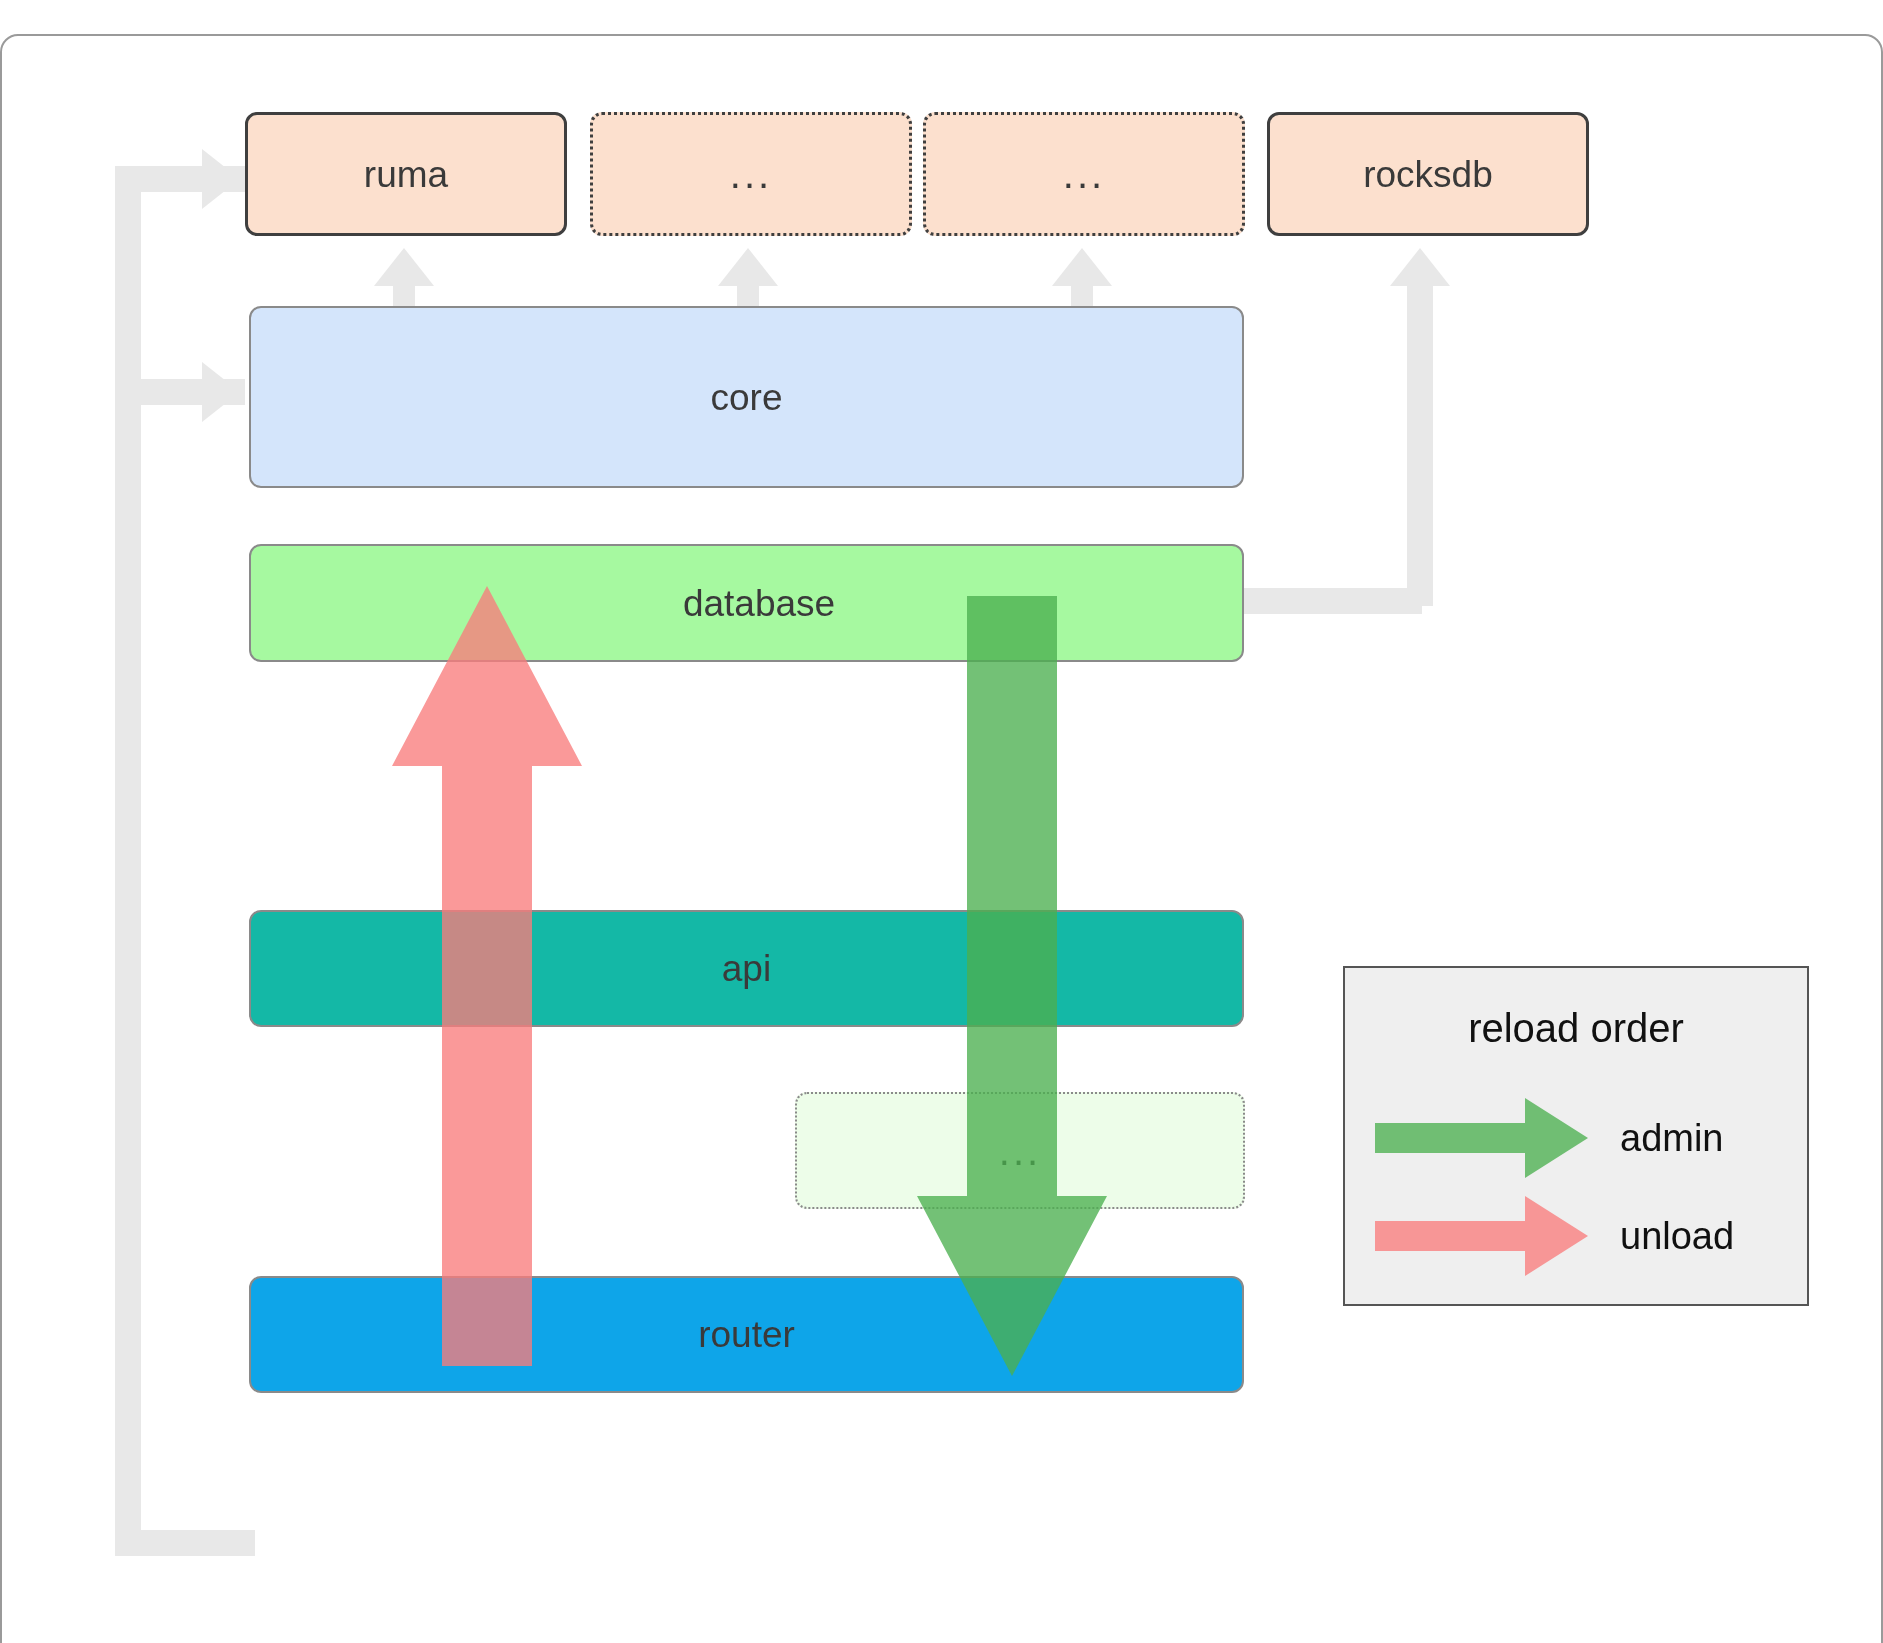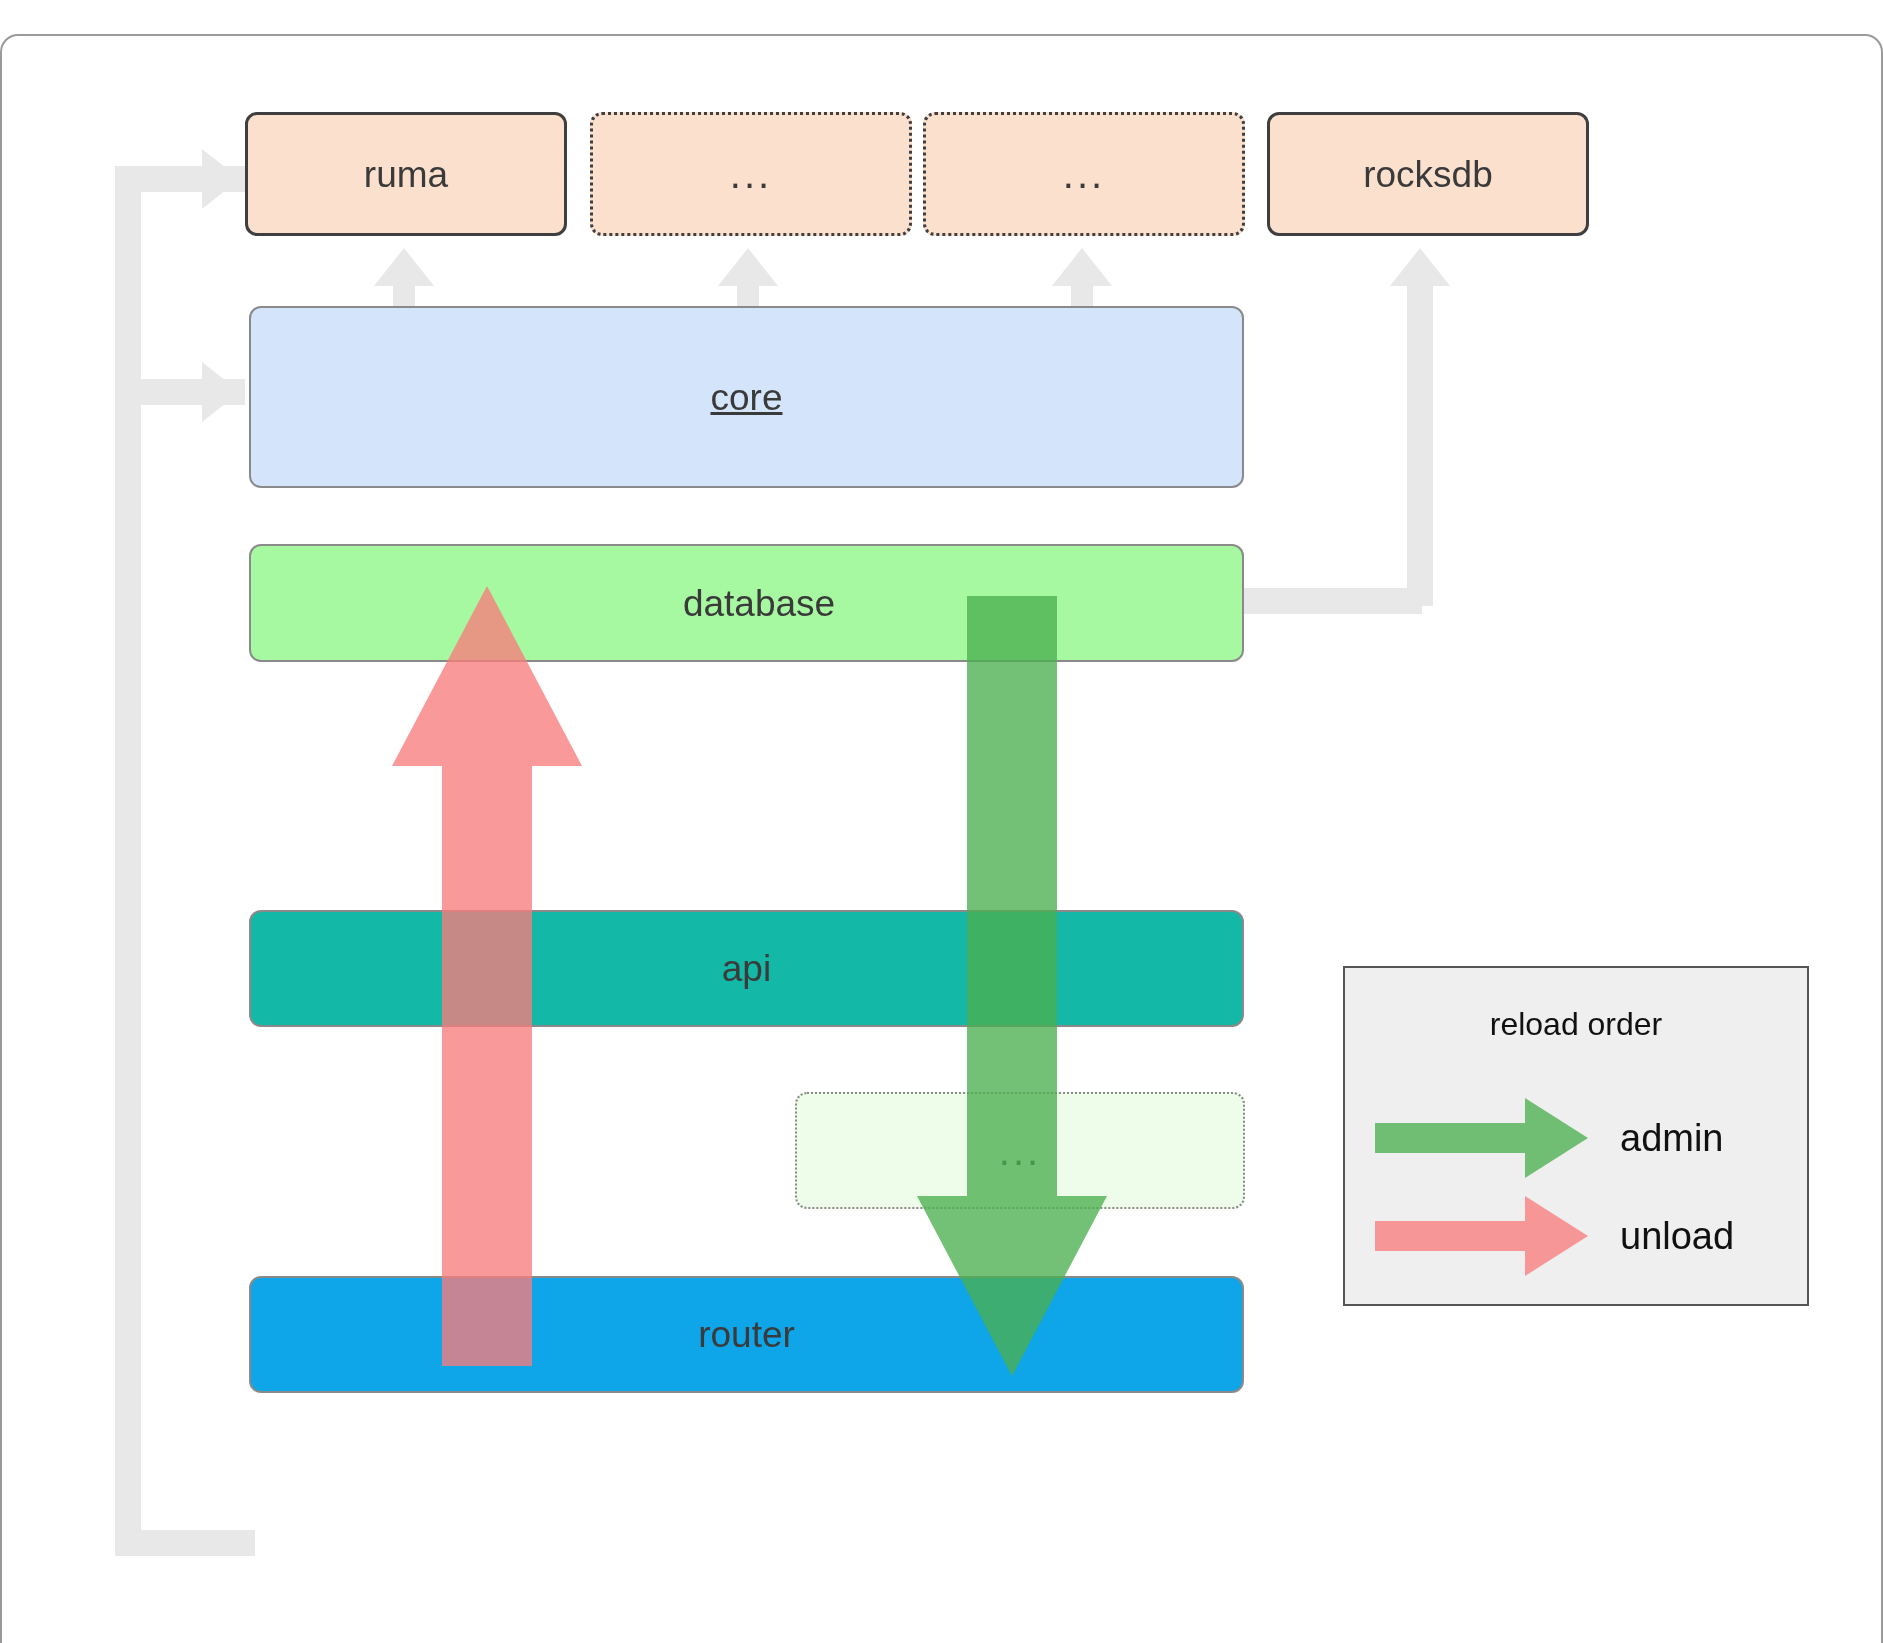--- a/index.html
+++ b/index.html
@@ -90,21 +90,21 @@
   
   #legend {
     position: absolute;
     box-sizing: border-box;
     background: #efefef;
     border: 2px solid #555555;
     display: block;
   }
   #legend-title {
     text-align: center;
-    font-size: 32px;
+    font-size: 40px;
     color: #111111;
     margin-top: 38px;
   }
   .legend-row {
     position: absolute;
     display: flex;
     align-items: center;
   }
   .legend-label {
     font-size: 38px;
@@ -146,21 +146,21 @@
   <div class="box dep dotted" style="left:588px; top:76px; width:322px; height:124px;">
     <span class="dots-label">...</span>
   </div>
   <div class="box dep dotted" style="left:921px; top:76px; width:322px; height:124px;">
     <span class="dots-label">...</span>
   </div>
   <div class="box dep" style="left:1265px; top:76px; width:322px; height:124px;">
     <span>rocksdb</span>
   </div>
 
-  <div class="box layer box-core" style="left:247px; top:270px; width:995px; height:182px;text-decoration:underline;">
+  <div class="box layer box-core" style="left:247px; top:270px; width:995px; height:182px;">
     <span>core</span>
   </div>
 
   <div class="box layer box-db" style="left:247px; top:508px; width:995px; height:118px;padding-left:25px;">
     <span>database</span>
   </div>
 
 
   <div class="box layer box-api" style="left:247px; top:874px; width:995px; height:117px;">
     <span>api</span>

